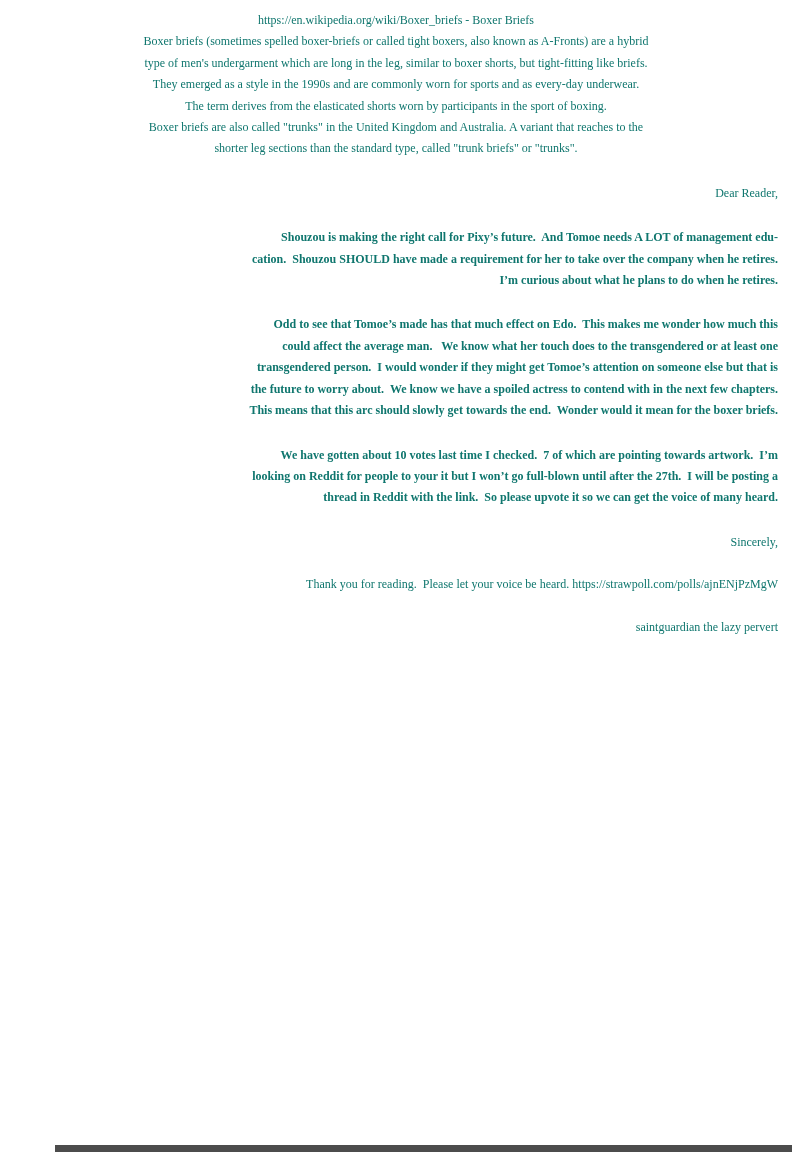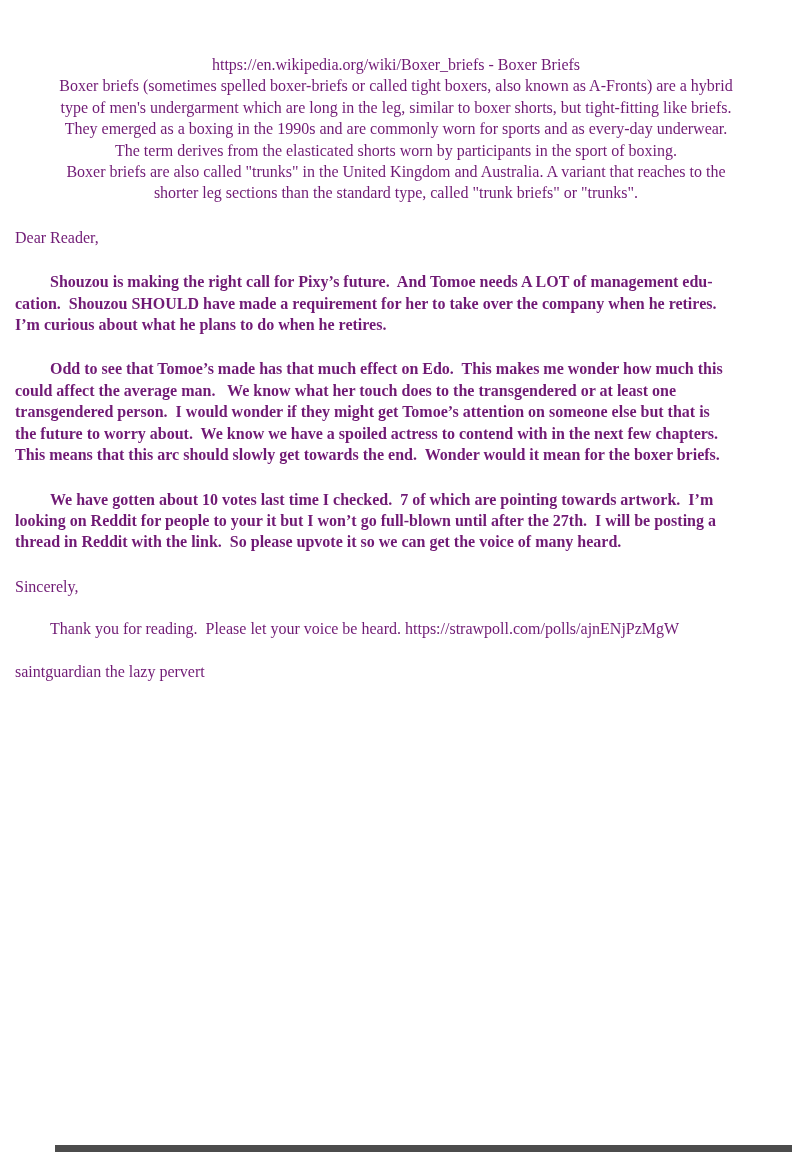--- a/index.html
+++ b/index.html
@@ -7,35 +7,34 @@
     width: 792px;
     height: 1152px;
     background: #ffffff;
     position: relative;
     overflow: hidden;
   }
   .doc {
     position: absolute;
     inset: 0;
     font-family: "Liberation Serif", "DejaVu Serif", serif;
-    font-size: 16px;
+    font-size: 12px;
     line-height: 21.4px;
-    color: #701a75;
-    margin-top: 44px;
+    color: #0f766e;
   }
   .line { white-space: pre; }
   .header-block {
     margin-top: 10px;
     padding: 0 6px;
     text-align: center;
   }
   .body-block {
     margin-left: 15px;
     margin-right: 14px;
-    text-align: left;
+    text-align: right;
   }
   .salutation { margin-top: 23px; }
   .para       { margin-top: 23px; font-weight: bold; }
   .para-tight { margin-top: 21px; }
   .closing    { margin-top: 23px; }
   .signature  { margin-top: 21px; }
   .indent { padding-left: 35px; }
   .bottom-bar {
     position: absolute;
     left: 55px;
@@ -47,21 +46,21 @@
 </style>
 </head>
 <body>
 
 <div class="doc">
 
   <div class="header-block">
     <div class="line">https://en.wikipedia.org/wiki/Boxer_briefs - Boxer Briefs</div>
     <div class="line">Boxer briefs (sometimes spelled boxer-briefs or called tight boxers, also known as A-Fronts) are a hybrid</div>
     <div class="line">type of men's undergarment which are long in the leg, similar to boxer shorts, but tight-fitting like briefs.</div>
-    <div class="line">They emerged as a boxing in the 1990s and are commonly worn for sports and as every-day underwear.</div>
+    <div class="line">They emerged as a style in the 1990s and are commonly worn for sports and as every-day underwear.</div>
     <div class="line">The term derives from the elasticated shorts worn by participants in the sport of boxing.</div>
     <div class="line">Boxer briefs are also called "trunks" in the United Kingdom and Australia. A variant that reaches to the</div>
     <div class="line">shorter leg sections than the standard type, called "trunk briefs" or "trunks".</div>
   </div>
 
   <div class="body-block salutation">
     <div class="line">Dear Reader,</div>
   </div>
 
   <div class="body-block para">

